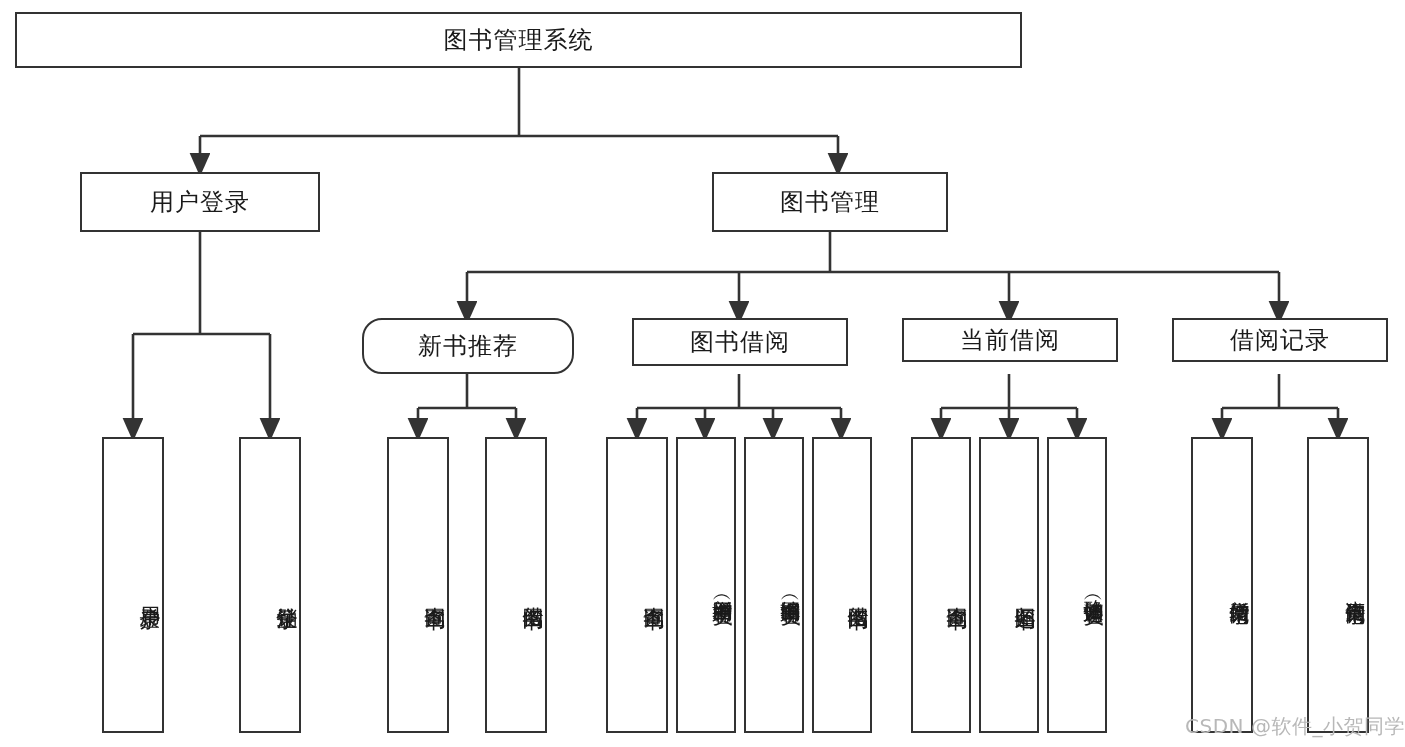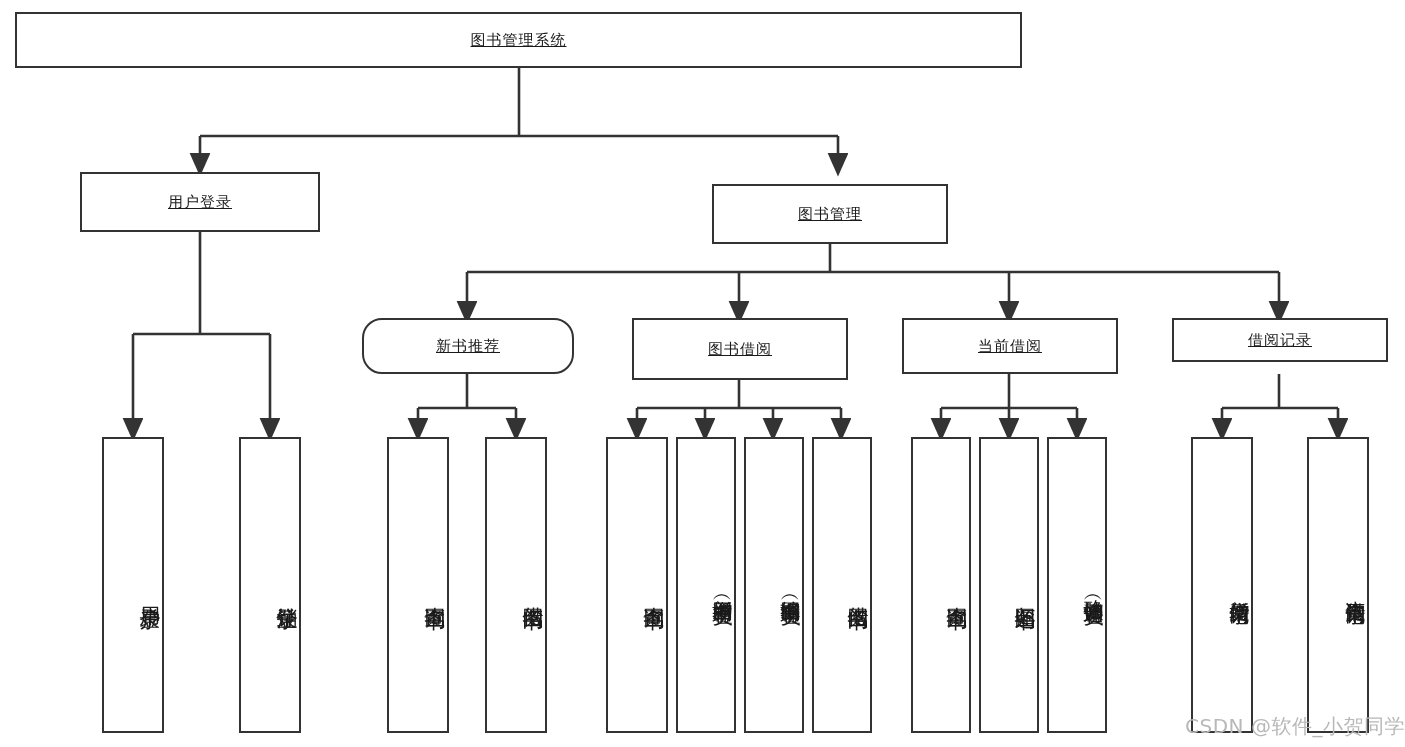--- a/index.html
+++ b/index.html
@@ -31,25 +31,24 @@
     box-sizing: border-box;
     background: #ffffff;
     border: 2px solid #333333;
     display: flex;
     align-items: center;
     justify-content: center;
     color: #1a1a1a;
     z-index: 2;
   }
   .node-h {
-    font-size: 15px;
+    font-size: 24px;
     line-height: 1.2;
     letter-spacing: 1px;
     white-space: nowrap;
-    text-decoration: underline;
   }
   .node-v {
     font-size: 21px;
     line-height: 1.18;
     letter-spacing: 1px;
     writing-mode: vertical-rl;
     text-orientation: upright;
     align-items: flex-start;
     justify-content: center;
     padding-top: 14px;
@@ -121,25 +120,25 @@
       <path d="M1279,374 L1279,408"></path>
       <path d="M1222,408 L1338,408"></path>
       <path d="M1222,408 L1222,429" marker-end="url(#arrow)"></path>
       <path d="M1338,408 L1338,429" marker-end="url(#arrow)"></path>
     </g>
   </svg>
 
   <div class="node node-h" style="left:15px; top:12px; width:1007px; height:56px;">图书管理系统</div>
 
   <div class="node node-h" style="left:80px; top:172px; width:240px; height:60px;">用户登录</div>
-  <div class="node node-h" style="left:712px; top:172px; width:236px; height:60px;margin-top:12px;">图书管理</div>
+  <div class="node node-h" style="left:712px; top:172px; width:236px; height:60px;">图书管理</div>
 
   <div class="node node-h" style="left:362px; top:318px; width:212px; height:56px;border-radius:20px;">新书推荐</div>
-  <div class="node node-h" style="left:632px; top:318px; width:216px; height:62px;">图书借阅</div>
-  <div class="node node-h" style="left:902px; top:318px; width:216px; height:56px;">当前借阅</div>
+  <div class="node node-h" style="left:632px; top:318px; width:216px; height:48px;">图书借阅</div>
+  <div class="node node-h" style="left:902px; top:318px; width:216px; height:44px;">当前借阅</div>
   <div class="node node-h" style="left:1172px; top:318px; width:216px; height:44px;">借阅记录</div>
 
   <div class="node node-v" style="left:102px; top:437px; width:62px; height:296px;">用户登录</div>
   <div class="node node-v" style="left:239px; top:437px; width:62px; height:296px;">注销登录</div>
 
   <div class="node node-v" style="left:387px; top:437px; width:62px; height:296px;">查询图书</div>
   <div class="node node-v" style="left:485px; top:437px; width:62px; height:296px;">借阅图书</div>
 
   <div class="node node-v" style="left:606px; top:437px; width:62px; height:296px;">查询图书</div>
   <div class="node node-v tall-text" style="left:676px; top:437px; width:60px; height:296px;">新增图书（管理员）</div>

